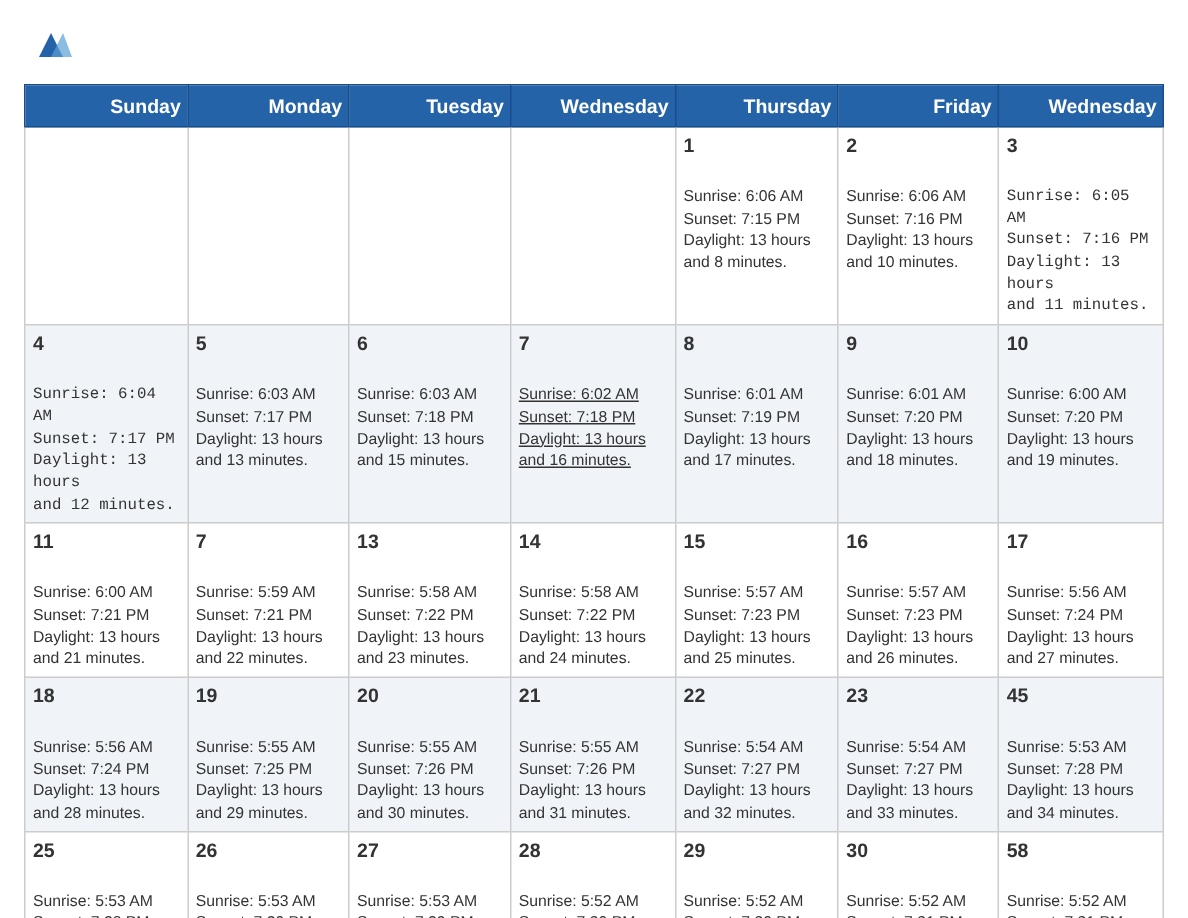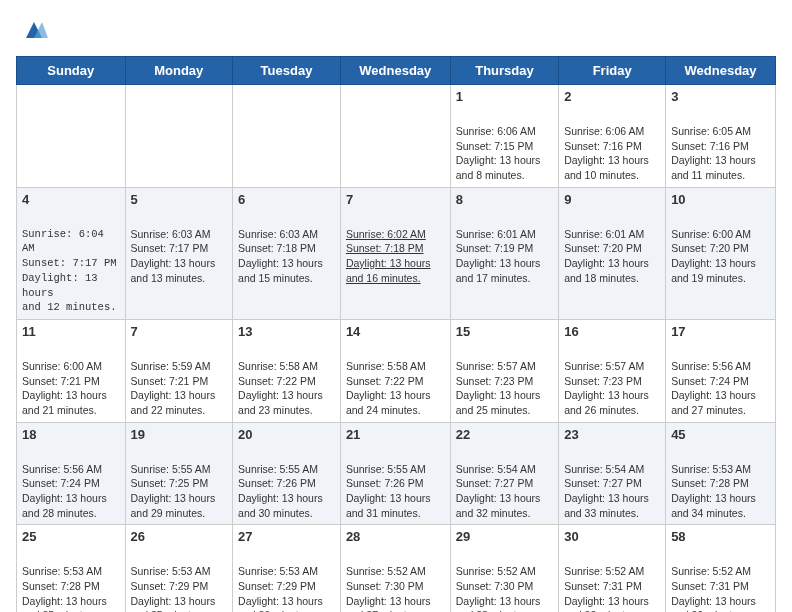--- a/index.html
+++ b/index.html
@@ -44,21 +44,21 @@
     }
     .calendar {
       width: 100%;
       border-collapse: collapse;
       font-size: 11px;
     }
     .calendar thead th {
       background: #2563a8;
       color: #fff;
       padding: 6px 4px;
-      text-align: center;
+      text-align: right;
       font-size: 13px;
       font-weight: bold;
       border: 1px solid #1a4e8a;
     }
     .calendar tbody td {
       vertical-align: top;
       border: 1px solid #ccc;
       padding: 4px 5px;
       width: 113px;
       min-height: 80px;
@@ -130,21 +130,21 @@
         </td>
         <td>
           <div class="day-number">2</div>
           <div class="day-info" style="white-space: pre-line;">Sunrise: 6:06 AM
 Sunset: 7:16 PM
 Daylight: 13 hours
 and 10 minutes.</div>
         </td>
         <td>
           <div class="day-number">3</div>
-          <div class="day-info" style="white-space: pre-line;">Sunrise: 6:05 AM
+          <div class="day-info" style="white-space: pre-line; font-family: Liberation Mono, monospace;">Sunrise: 6:05 AM
 Sunset: 7:16 PM
 Daylight: 13 hours
 and 11 minutes.</div>
         </td>
       </tr>
       <tr>
         <td>
           <div class="day-number">4</div>
           <div class="day-info" style="white-space: pre-line; font-family: Liberation Mono, monospace;">Sunrise: 6:04 AM
 Sunset: 7:17 PM

